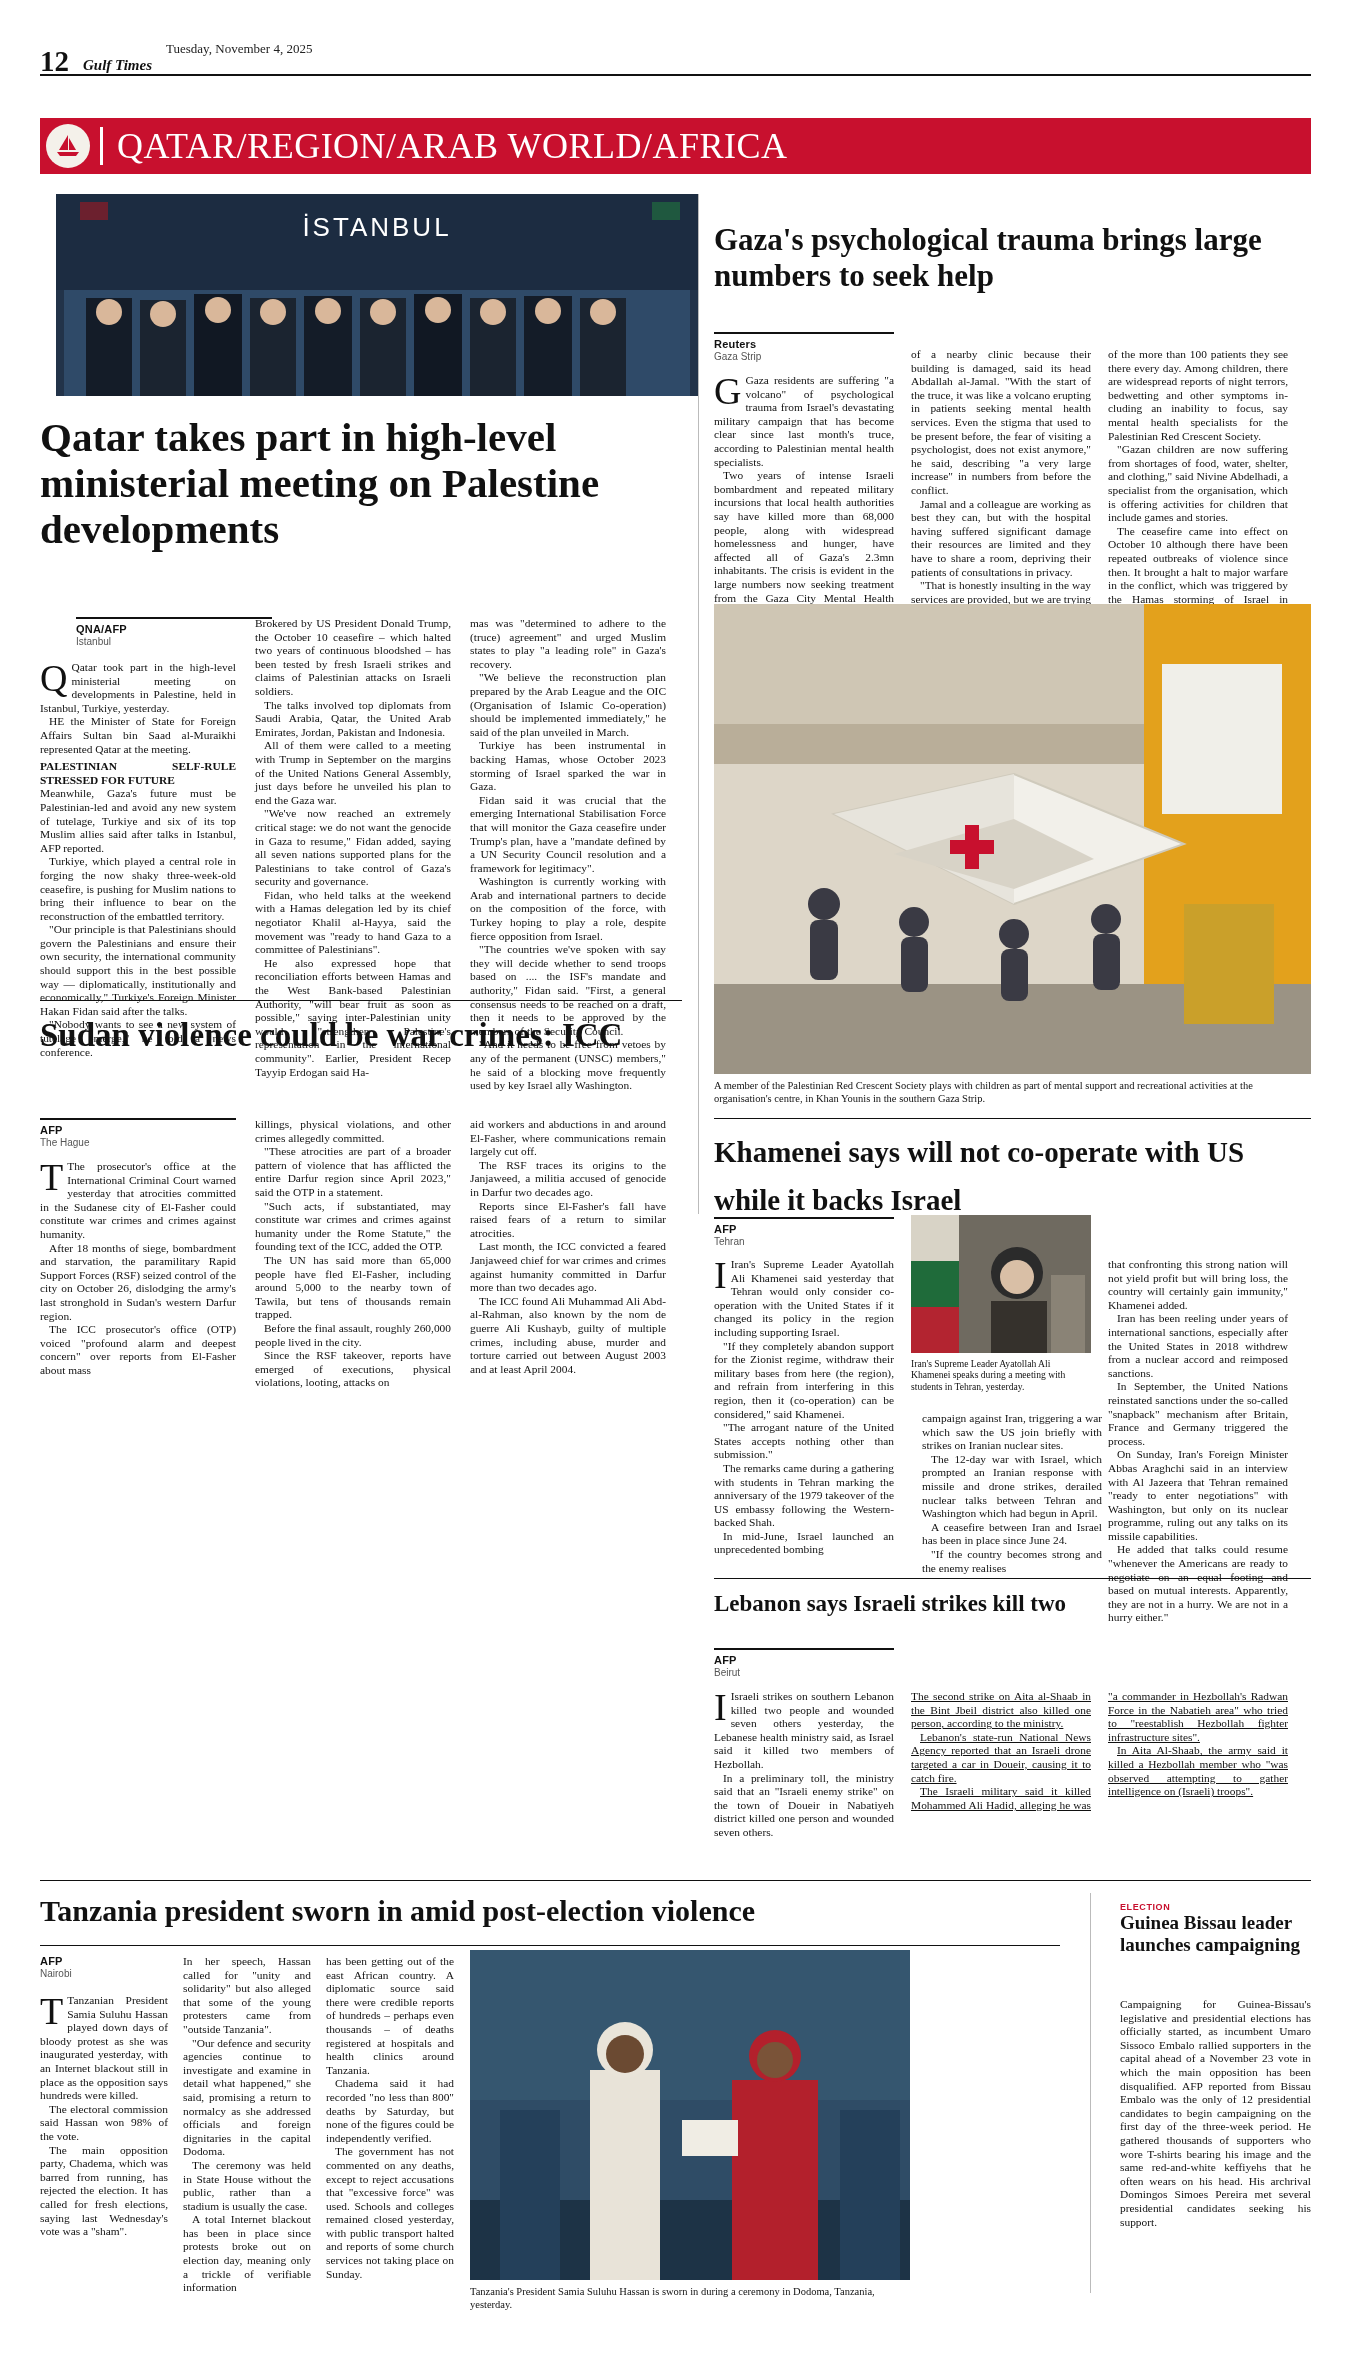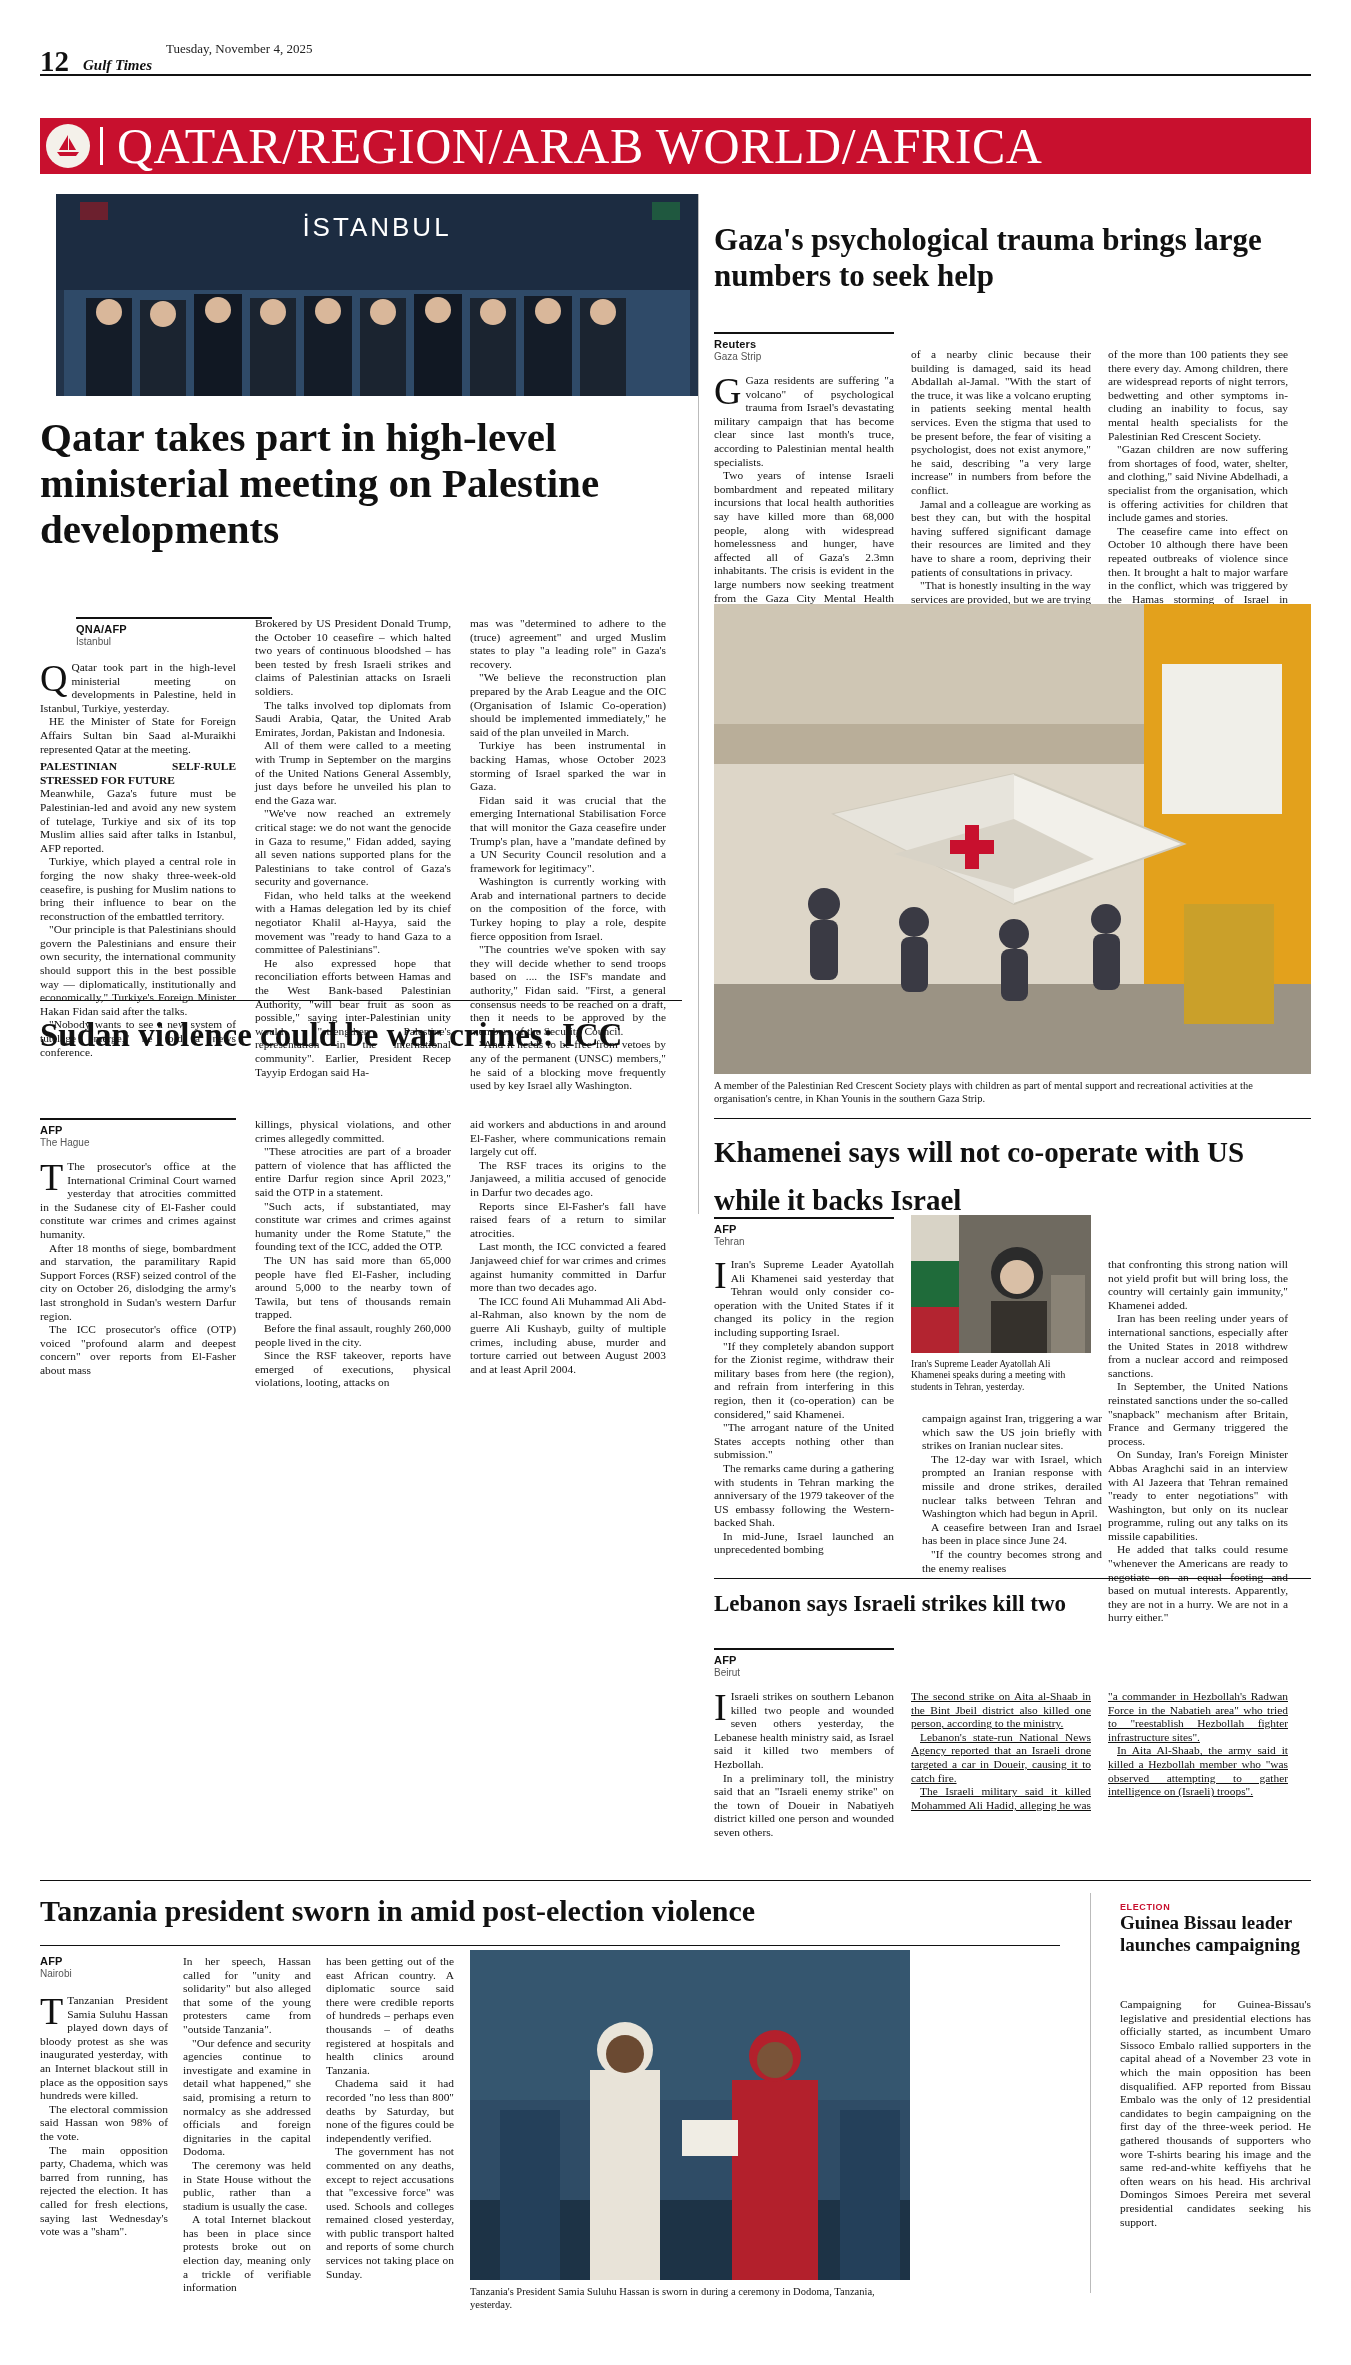--- a/index.html
+++ b/index.html
@@ -11,21 +11,21 @@
   .page-num{font-family:"Liberation Serif",serif;font-size:29px;font-weight:bold;color:#111;line-height:1;}
   .paper-name{font-family:"Liberation Serif",serif;font-style:italic;font-size:15px;font-weight:bold;color:#111;line-height:1;margin-bottom:3px;}
   .issue-date{font-family:"Liberation Serif",serif;font-size:13px;color:#222;line-height:1;margin-bottom:21px;}
   .rule-top{position:absolute;left:40px;top:74px;width:1271px;height:2px;background:#111;}
 
   
   .banner{position:absolute;left:40px;top:118px;width:1271px;height:56px;background:#c8102e;display:flex;align-items:center;}
   .banner-logo{width:56px;height:56px;background:#c8102e;display:flex;align-items:center;justify-content:center;}
   .banner-logo .disc{width:44px;height:44px;border-radius:50%;background:#f4f1ea;display:flex;align-items:center;justify-content:center;}
   .banner-sep{width:3px;height:38px;background:#fff;margin:0 14px 0 4px;}
-  .banner-title{color:#fff;font-family:"Liberation Serif",serif;font-size:50px;letter-spacing:0.5px;line-height:1;font-weight:normal;}
+  .banner-title{color:#fff;font-family:"Liberation Serif",serif;font-size:36px;letter-spacing:0.5px;line-height:1;font-weight:normal;}
 
   
   .col{font-family:"Liberation Serif",serif;font-size:11.4px;line-height:13.6px;text-align:justify;color:#111;}
   .col p{margin:0 0 0 0;text-indent:9px;}
   .col p.first{text-indent:0;}
   .byline-src{font-family:"Liberation Sans",sans-serif;font-size:11px;font-weight:bold;color:#111;letter-spacing:.2px;}
   .byline-loc{font-family:"Liberation Sans",sans-serif;font-size:10px;color:#555;margin-top:1px;}
   .byline-rule{border-top:1.5px solid #111;border-bottom:1px solid #111;height:0;margin-bottom:4px;}
   .hrule{height:1px;background:#111;}
   .thinrule{height:1px;background:#999;}

